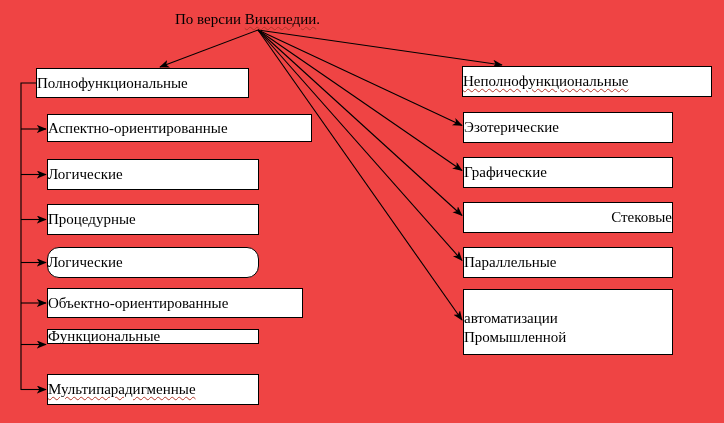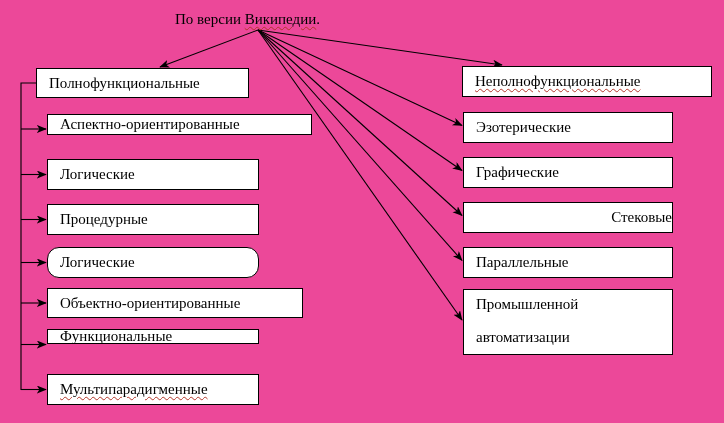--- a/index.html
+++ b/index.html
@@ -1,31 +1,30 @@
 <!DOCTYPE html>
 <html><head>
 <meta charset="utf-8">
 <style>
   html,body{margin:0;padding:0;background:#ffffff;}
   body{
     width:724px;height:423px;overflow:hidden;
     font-family:"Liberation Serif","DejaVu Serif",serif;
     color:#000000;
   }
-  #canvas{position:relative;width:724px;height:423px;background:#ec4899;}
+  #canvas{position:relative;width:724px;height:423px;background:#ef4444;}
   svg#wires{position:absolute;left:0;top:0;width:724px;height:423px;overflow:visible;}
 
   .node{
     position:absolute;
     box-sizing:border-box;
     border:1px solid #000;
     background:#ffffff;
     display:flex;
     align-items:center;
-    padding-left:12px;
     font-size:15px;
     line-height:1.25;
     white-space:nowrap;
     z-index:3;
   }
   .node.twoline{
     display:block;
     padding-top:5px;
     white-space:normal;
   }
@@ -78,21 +77,21 @@
   </svg>
 
   <div class="title" style="left:175px;top:11px;">
     <span class="wavy-host">По версии <span class="wavy">Википедии</span>.</span>
   </div>
 
   <div id="left-col">
       <div class="node" style="left: 36px; top: 68px; width: 213px; height: 30px;">
         <span>Полнофункциональные</span>
       </div>
-      <div class="node" style="left: 47px; top: 114px; width: 265px; height: 21px;">
+      <div class="node" style="left: 47px; top: 114px; width: 265px; height: 28px;">
         <span>Аспектно-ориентированные</span>
       </div>
       <div class="node" style="left: 47px; top: 159px; width: 212px; height: 31px;">
         <span>Логические</span>
       </div>
       <div class="node" style="left: 47px; top: 204px; width: 212px; height: 31px;">
         <span>Процедурные</span>
       </div>
       <div class="node" style="left: 47px; top: 247px; width: 212px; height: 31px; border-radius: 12px;">
         <span>Логические</span>
@@ -117,18 +116,18 @@
       <div class="node" style="left: 463px; top: 157px; width: 210px; height: 31px;">
         <span>Графические</span>
       </div>
       <div class="node" style="left: 463px; top: 202px; width: 210px; height: 31px; justify-content: flex-end;">
         <span>Стековые</span>
       </div>
       <div class="node" style="left: 463px; top: 247px; width: 210px; height: 31px;">
         <span>Параллельные</span>
       </div>
       <div class="node twoline" style="left: 463px; top: 289px; width: 210px; height: 66px;">
+        <span class="ln ln2">автоматизации</span>
         <span class="ln">Промышленной</span>
-        <span class="ln ln2">автоматизации</span>
       </div>
     </div>
 
 </div>
 
 </body></html>

